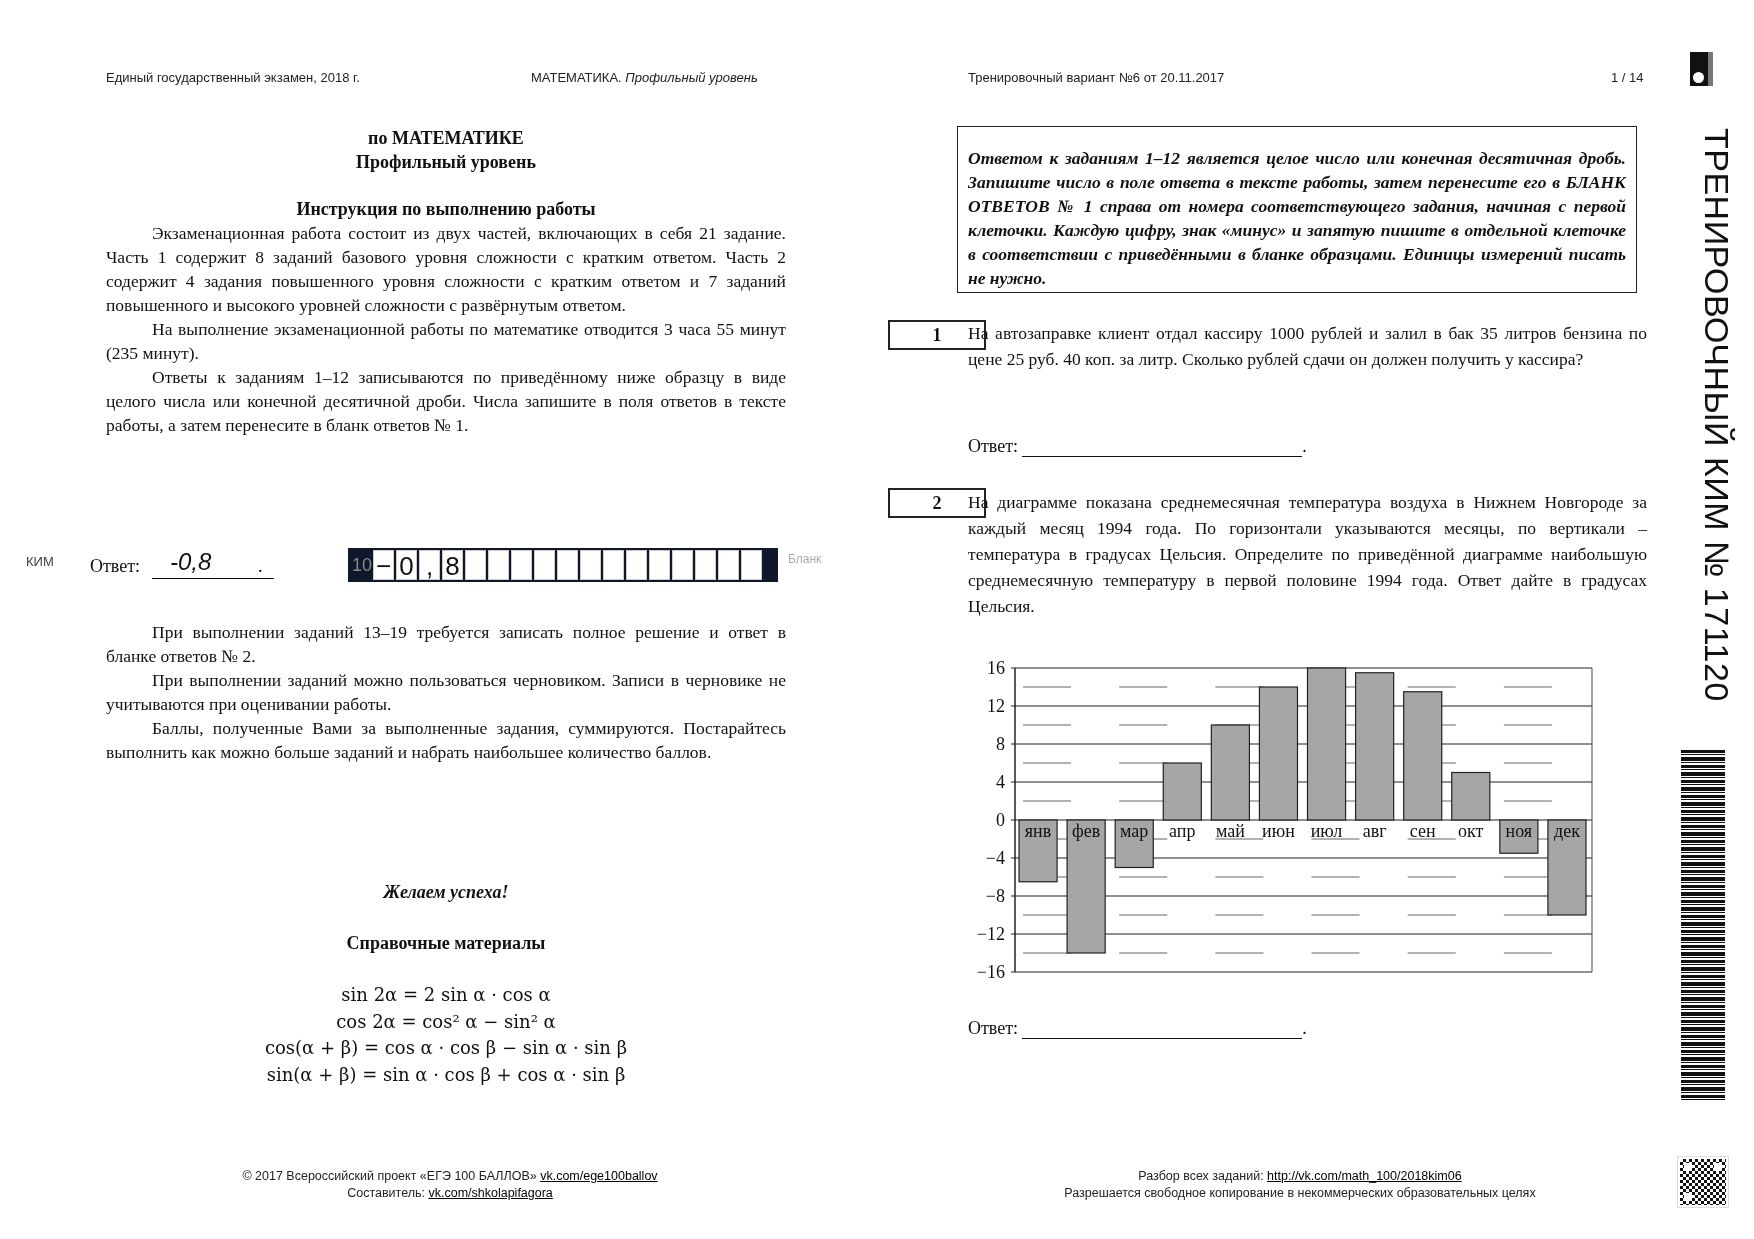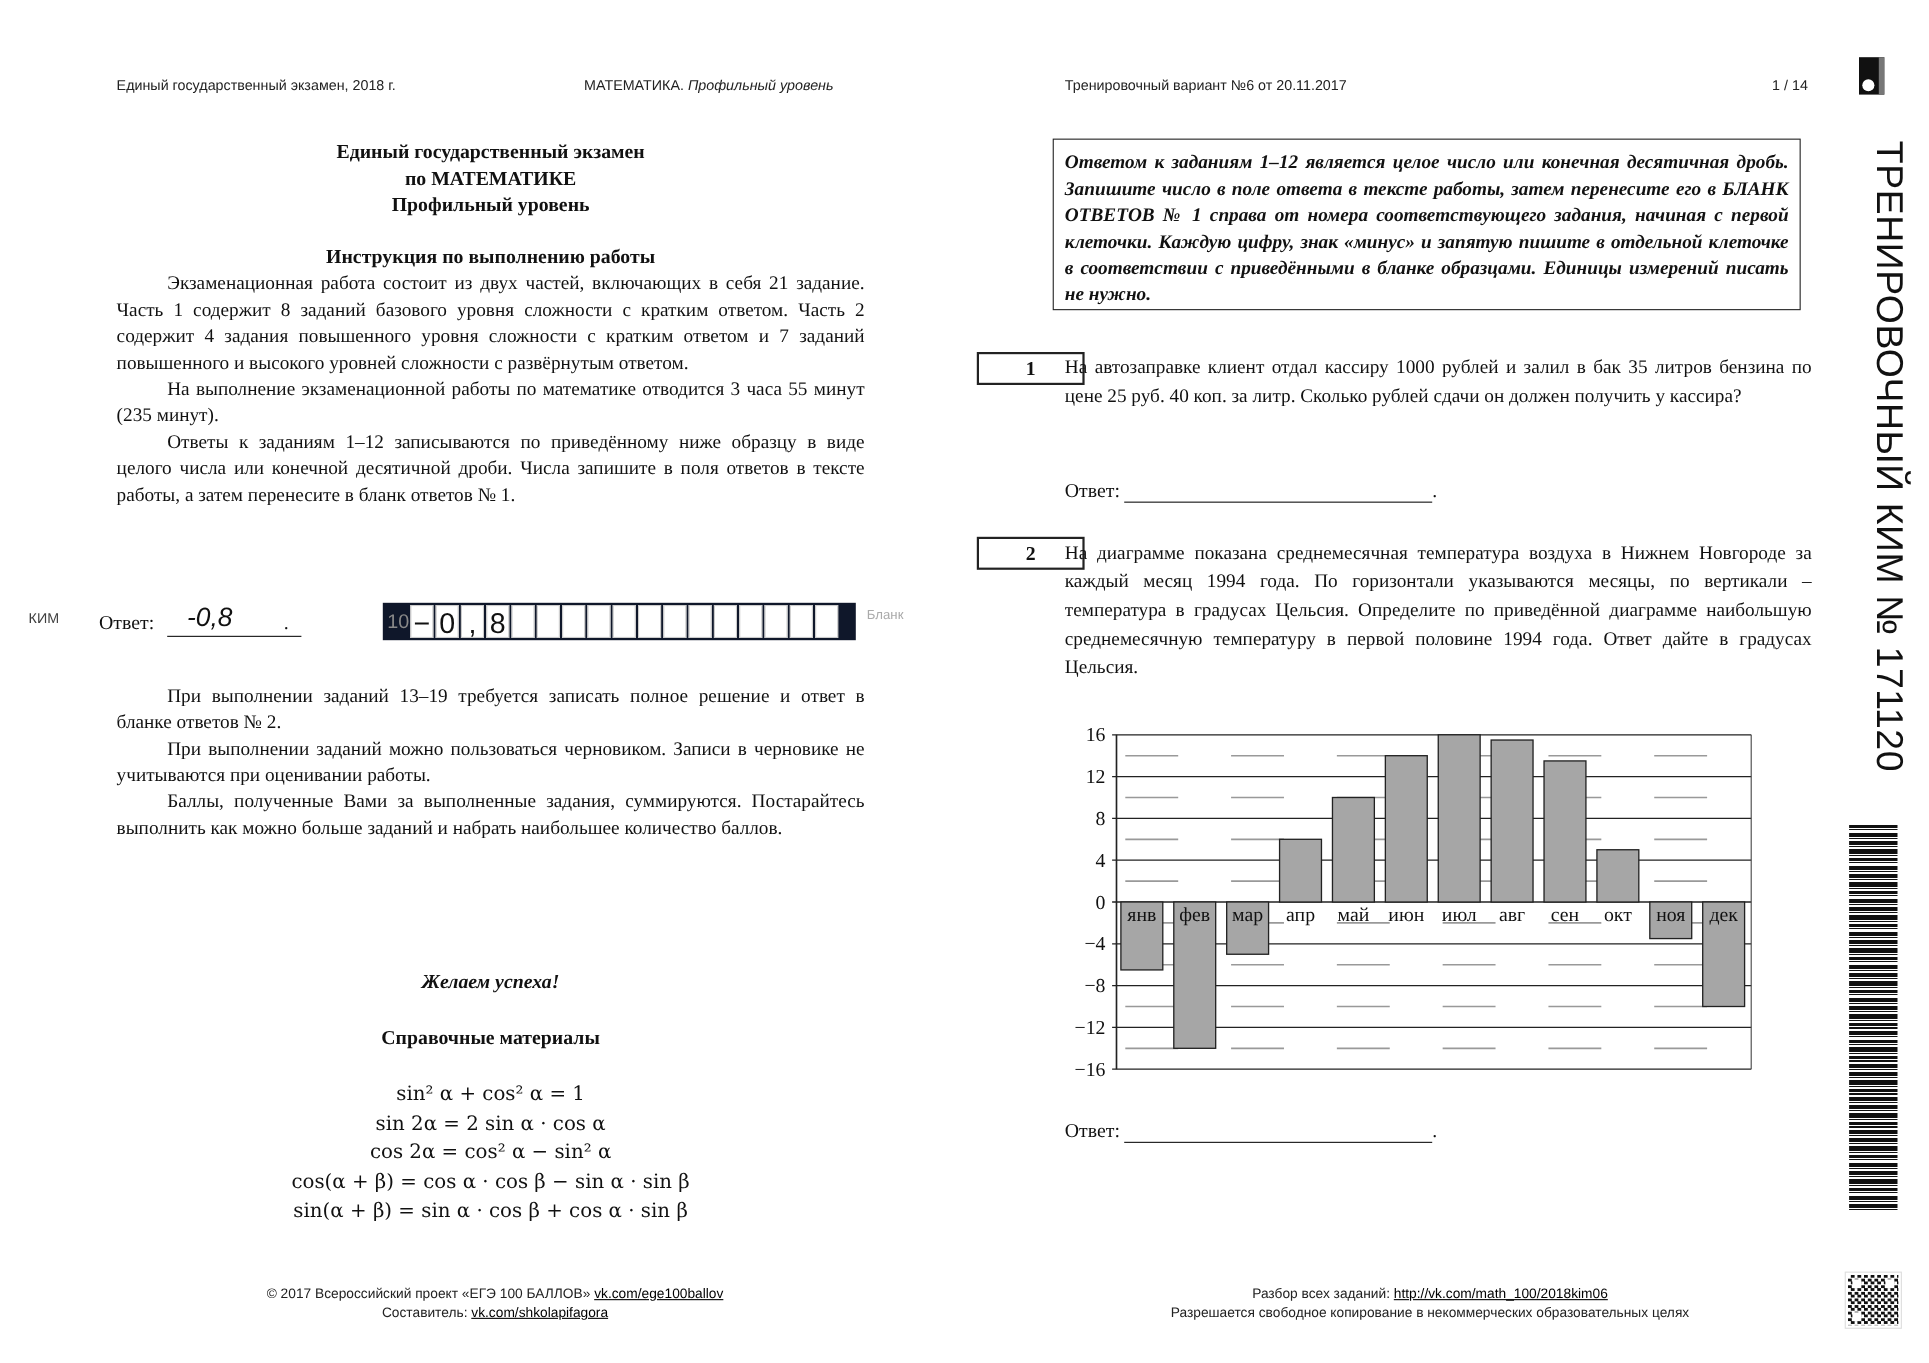--- a/index.html
+++ b/index.html
@@ -18,21 +18,21 @@
   .blank { position: absolute; left: 348px; top: 0; width: 430px; height: 34px; background: #0f172a; display: flex; align-items: center; padding: 2px 3px; box-sizing: border-box; }
   .blank .num { font-family: "Liberation Sans", sans-serif; font-size: 18px; color: #888; width: 22px; text-align: center; }
   .blank .cell { width: 21px; height: 30px; background: #fff; border: 1px solid #ccc; margin-right: 2px; font-family: "Liberation Sans", sans-serif; font-size: 26px; line-height: 30px; text-align: center; box-sizing: border-box; }
   .blank-lbl { position: absolute; left: 788px; top: 4px; font-family: "Liberation Sans", sans-serif; font-size: 12px; color: #aaa; }
   .col-left2 { position: absolute; left: 106px; top: 620px; width: 680px; font-size: 17.5px; line-height: 24px; }
   .wish { position: absolute; left: 106px; top: 882px; width: 680px; text-align: center; font-weight: bold; font-style: italic; font-size: 18px; }
   .ref-title { position: absolute; left: 106px; top: 933px; width: 680px; text-align: center; font-weight: bold; font-size: 18px; }
   .formulas { position: absolute; left: 106px; top: 982px; width: 680px; text-align: center; font-family: "DejaVu Serif", serif; font-size: 18px; line-height: 26.5px; }
   .foot { position: absolute; top: 1168px; font-family: "Liberation Sans", sans-serif; font-size: 12.5px; color: #222; text-align: center; line-height: 17px; }
   .foot a { color: #000000; text-decoration: underline; }
-  .note-box { position: absolute; left: 957px; top: 126px; width: 680px; border: 1.5px solid #222; padding: 8px 10px 2px 10px; box-sizing: border-box; font-weight: bold; font-style: italic; font-size: 17.5px; line-height: 24px; text-align: justify; }
+  .note-box { position: absolute; left: 957px; top: 126px; width: 680px; border: 1.5px solid #222; padding: 19px 10px 2px 10px; box-sizing: border-box; font-weight: bold; font-style: italic; font-size: 17.5px; line-height: 24px; text-align: justify; }
   .task-num { position: absolute; left: 888px; width: 98px; height: 30px; border: 2px solid #222; box-sizing: border-box; text-align: center; font-weight: bold; font-size: 18px; line-height: 26px; }
   .task-text { position: absolute; left: 968px; width: 679px; font-size: 17.5px; line-height: 26px; text-align: justify; }
   .answer-line { position: absolute; left: 968px; font-size: 18px; }
   .answer-line .line { display: inline-block; width: 280px; border-bottom: 1.2px solid #111; height: 18px; vertical-align: bottom; margin-left: 4px; }
   .side-logo { position: absolute; left: 1690px; top: 52px; width: 18px; height: 34px; background: #111; border-right: 5px solid #777; }
   .side-logo .dot { position: absolute; left: 3px; top: 20px; width: 11px; height: 11px; background: #fff; border-radius: 50%; }
   .vert { position: absolute; left: 1736px; top: 128px; transform-origin: left top; transform: rotate(90deg); font-family: "Liberation Sans", sans-serif; font-size: 34px; white-space: nowrap; color: #111; letter-spacing: 0.5px; }
   .barcode { position: absolute; left: 1681px; top: 750px; width: 44px; height: 350px; background: repeating-linear-gradient(180deg, #111 0 3px, #fff 3px 4px, #111 4px 5px, #fff 5px 7px, #111 7px 11px, #fff 11px 12px, #111 12px 13px, #fff 13px 15px); }
   .qr { position: absolute; left: 1678px; top: 1157px; width: 46px; height: 46px; background:
     linear-gradient(#fff,#fff) 4px 4px/8px 8px no-repeat,
@@ -48,21 +48,20 @@
 <div class="hdr" style="left:106px;">Единый государственный экзамен, 2018 г.</div>
 <div class="hdr" style="left:531px;">
   <span>МАТЕМАТИКА.</span>
   <i>Профильный уровень</i>
 </div>
 <div class="hdr" style="left:968px;">Тренировочный вариант №6 от 20.11.2017</div>
 <div class="hdr" style="left:1611px;">1 / 14</div>
 
 <div class="col-left">
   <div class="title-block">
-    <div>Единый государственный экзамен</div>
     <div>по МАТЕМАТИКЕ</div>
     <div>Профильный уровень</div>
   </div>
   <div class="instr-title">Инструкция по выполнению работы</div>
   <p class="par">Экзаменационная работа состоит из двух частей, включающих в себя 21 задание. Часть 1 содержит 8 заданий базового уровня сложности с кратким ответом. Часть 2 содержит 4 задания повышенного уровня сложности с кратким ответом и 7 заданий повышенного и высокого уровней сложности с развёрнутым ответом.</p>
   <p class="par">На выполнение экзаменационной работы по математике отводится 3 часа 55 минут (235 минут).</p>
   <p class="par">Ответы к заданиям 1–12 записываются по приведённому ниже образцу в виде целого числа или конечной десятичной дроби. Числа запишите в поля ответов в тексте работы, а затем перенесите в бланк ответов № 1.</p>
 </div>
 
 <div class="sample-row">
@@ -95,21 +94,20 @@
 
 <div class="col-left2">
   <p class="par">При выполнении заданий 13–19 требуется записать полное решение и ответ в бланке ответов № 2.</p>
   <p class="par">При выполнении заданий можно пользоваться черновиком. Записи в черновике не учитываются при оценивании работы.</p>
   <p class="par">Баллы, полученные Вами за выполненные задания, суммируются. Постарайтесь выполнить как можно больше заданий и набрать наибольшее количество баллов.</p>
 </div>
 
 <div class="wish">Желаем успеха!</div>
 <div class="ref-title">Справочные материалы</div>
 <div class="formulas">
-  <div>sin² α + cos² α = 1</div>
   <div>sin 2α = 2 sin α · cos α</div>
   <div>cos 2α = cos² α − sin² α</div>
   <div>cos(α + β) = cos α · cos β − sin α · sin β</div>
   <div>sin(α + β) = sin α · cos β + cos α · sin β</div>
 </div>
 
 <div class="foot" style="left:190px; width:520px;">
   <div><span>© 2017 Всероссийский проект «ЕГЭ 100 БАЛЛОВ»</span> <a>vk.com/ege100ballov</a></div>
   <div><span>Составитель:</span> <a>vk.com/shkolapifagora</a></div>
 </div>

